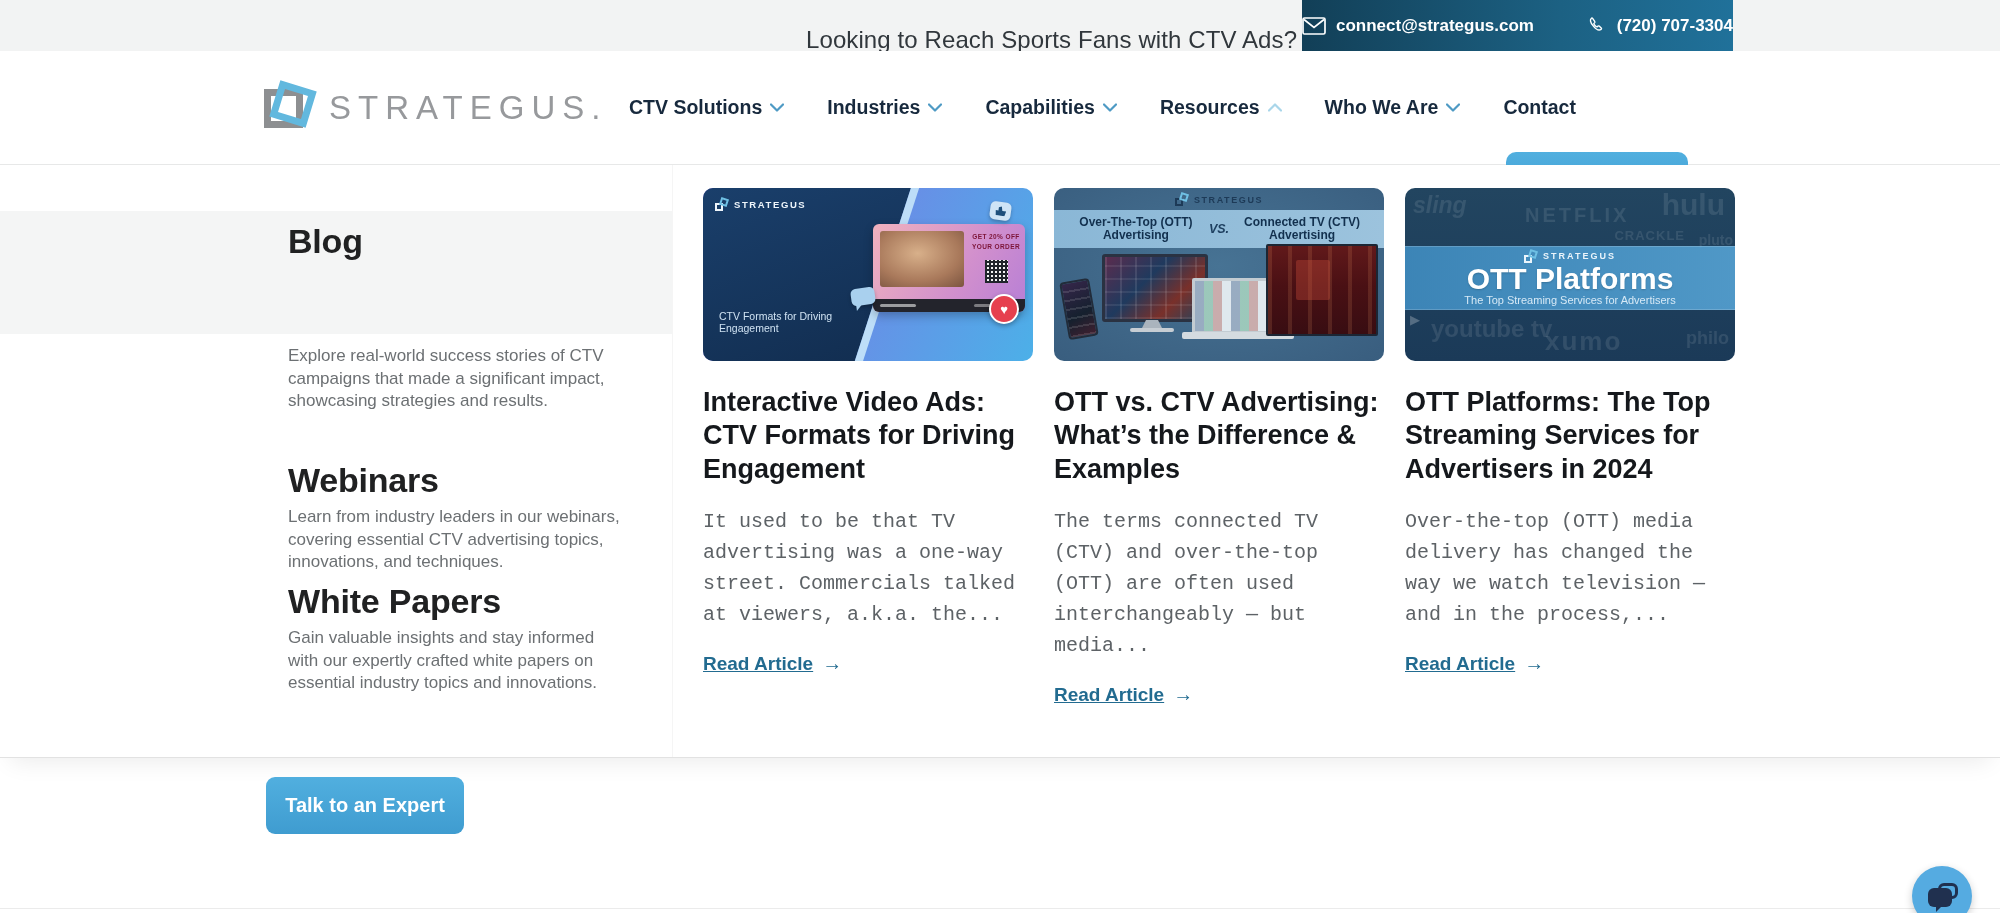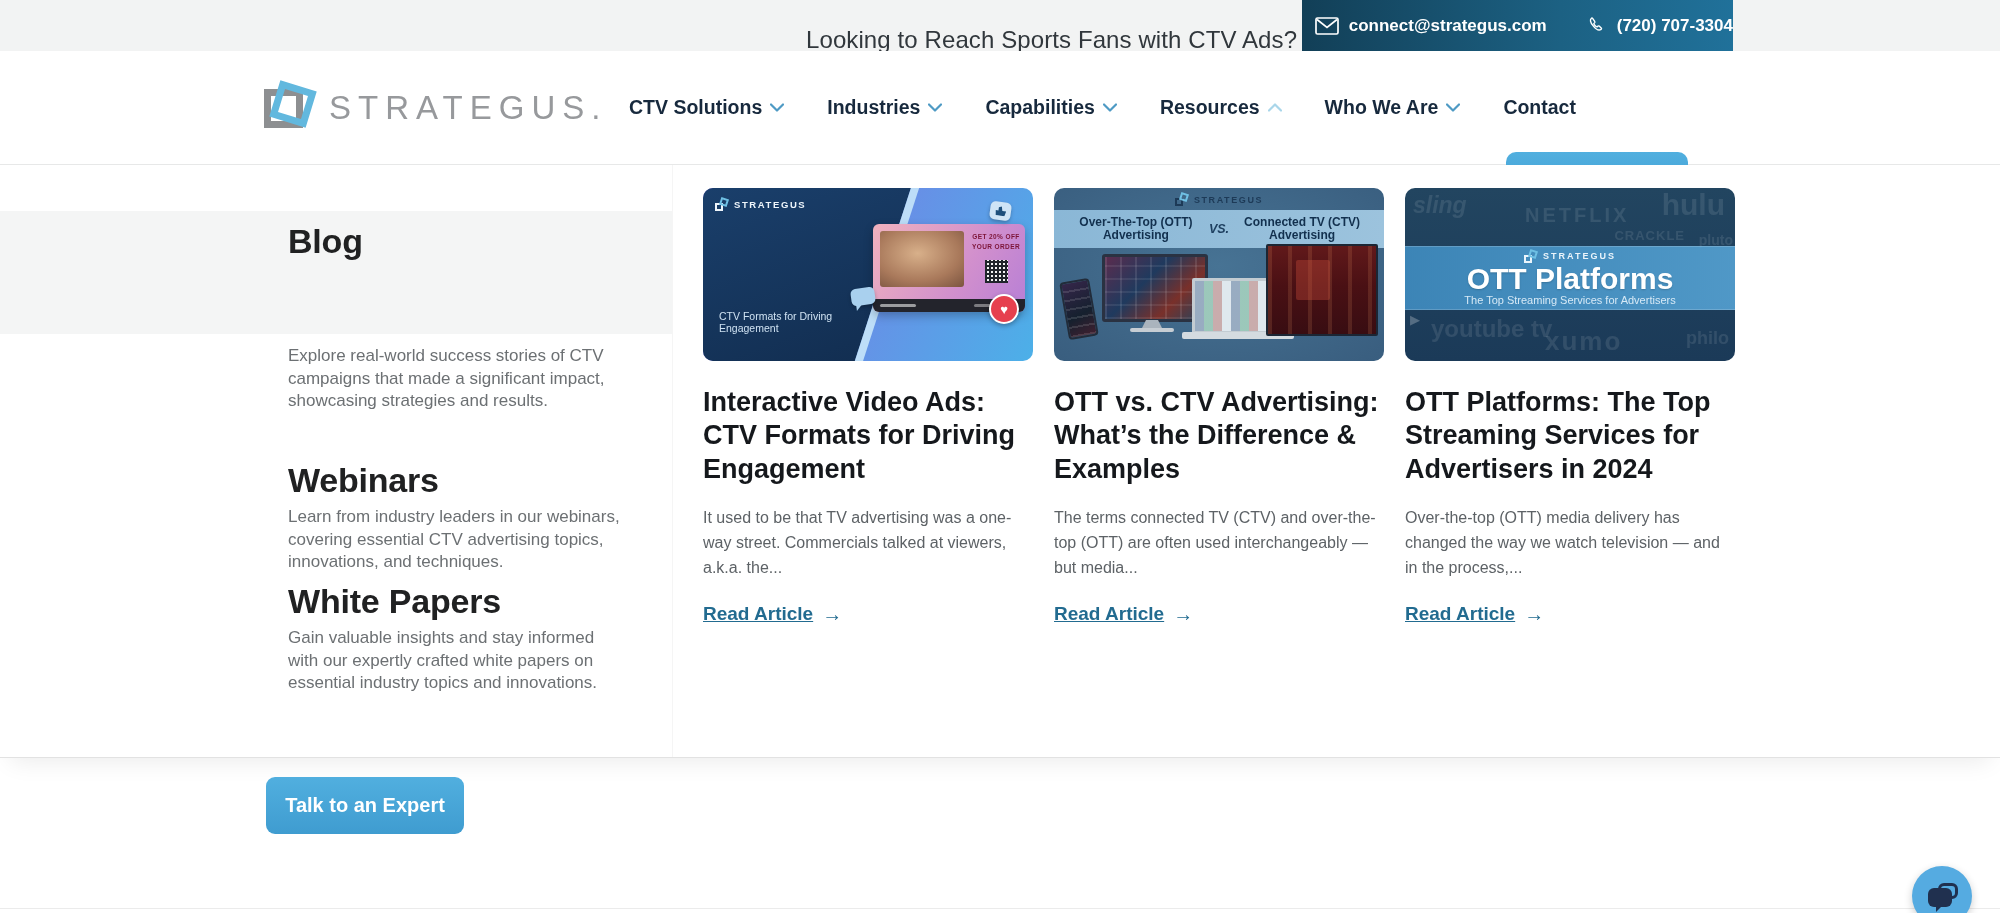--- a/index.html
+++ b/index.html
@@ -8,21 +8,21 @@
     background:#ffffff;font-family:"Liberation Sans", sans-serif;
     -webkit-font-smoothing:antialiased;
   }
   
   .topbar{position:absolute;left:0;top:0;width:2000px;height:51px;background:#f2f3f3;}
   .promo{position:absolute;left:806px;top:0;height:51px;display:flex;align-items:center;gap:36px;}
   .promo-text{font-size:24px;color:#31373c;letter-spacing:.1px;margin-top:28px;}
   .promo-link{font-size:17px;font-weight:700;color:#27506b;text-decoration:underline;cursor:pointer;}
   .contact-block{position:absolute;left:1302px;top:0;width:431px;height:51px;
     background:linear-gradient(90deg,#123f57 0%,#1c6183 60%,#20719a 100%);
-    display:flex;align-items:center;justify-content:flex-end;gap:40px;}
+    display:flex;align-items:center;justify-content:space-between;gap:40px;}
   .contact-item{display:flex;align-items:center;gap:10px;color:#ffffff;font-size:17px;font-weight:700;cursor:pointer;}
   
   .header{position:absolute;left:0;top:51px;width:2000px;height:113px;background:#ffffff;border-bottom:1px solid #e7e8e8;}
   .logo{position:absolute;left:264px;top:0;height:113px;display:flex;align-items:center;gap:15px;cursor:pointer;}
   .logo-mark{position:relative;width:50px;height:48px;display:inline-block;}
   .logo-mark .sq-gray{position:absolute;left:0;bottom:4px;width:25px;height:25px;border:7px solid #8d8f91;}
   .logo-mark .sq-blue{position:absolute;left:10px;top:1px;width:24px;height:24px;border:7px solid #62b8de;transform:rotate(17deg);}
   .logo-text{font-size:33px;letter-spacing:7px;color:#97999c;font-weight:400;}
   .nav{position:absolute;left:629px;top:0;height:113px;display:flex;align-items:center;gap:43px;}
   .nav-item{display:flex;align-items:center;gap:8px;font-size:19.5px;font-weight:600;color:#17293d;cursor:pointer;white-space:nowrap;}
@@ -43,21 +43,21 @@
   .mi-web{top:285px;height:118px;}
   .mi-white{top:406px;height:132px;}
   .menu-title{margin:0 0 7px 0;font-size:34px;line-height:1.12;font-weight:700;color:#202122;letter-spacing:-.2px;}
   .menu-desc{margin:0;font-size:17px;line-height:1.33;color:#6c7073;}
   .menu-cta{position:absolute;left:266px;top:757px;width:198px;height:57px;font-size:20px;border-radius:9px;}
   
   .card{position:absolute;top:23px;width:330px;}
   .card-1{left:703px;} .card-2{left:1054px;} .card-3{left:1405px;}
   .thumb{position:relative;width:330px;height:173px;border-radius:10px;overflow:hidden;cursor:pointer;}
   .card-title{margin:25px 0 0 0;font-size:27px;line-height:1.24;font-weight:700;color:#15181c;cursor:pointer;}
-  .card-excerpt{margin:20px 0 0 0;font-size:16px;line-height:1.55;color:#5d6266;}
+  .card-excerpt{margin:20px 0 0 0;font-size:20px;line-height:1.55;color:#5d6266;font-family:Liberation Mono, monospace;}
   .card-link{margin-top:22px;display:flex;align-items:center;gap:9px;font-size:19px;font-weight:700;color:#226b90;cursor:pointer;}
   .card-link .lbl{text-decoration:underline;}
   .card-link .arr{font-size:20px;text-decoration:none;}
   
   .mini-mark{position:relative;width:13px;height:13px;display:inline-block;flex:0 0 auto;}
   .mini-mark .m1{position:absolute;left:0;bottom:0;width:8px;height:8px;border:2px solid currentColor;box-sizing:border-box;}
   .mini-mark .m2{position:absolute;right:0;top:0;width:8px;height:8px;border:2px solid #6fc0e4;box-sizing:border-box;transform:rotate(18deg);}
   
   .t1-bg{position:absolute;inset:0;background:linear-gradient(115deg,#8f76e2 0%,#6b8be6 45%,#4cb0e8 100%);}
   .t1-navy{position:absolute;inset:0;background:linear-gradient(160deg,#1a3f6b 0%,#122e51 80%);clip-path:polygon(0 0,63% 0,46% 100%,0 100%);}

